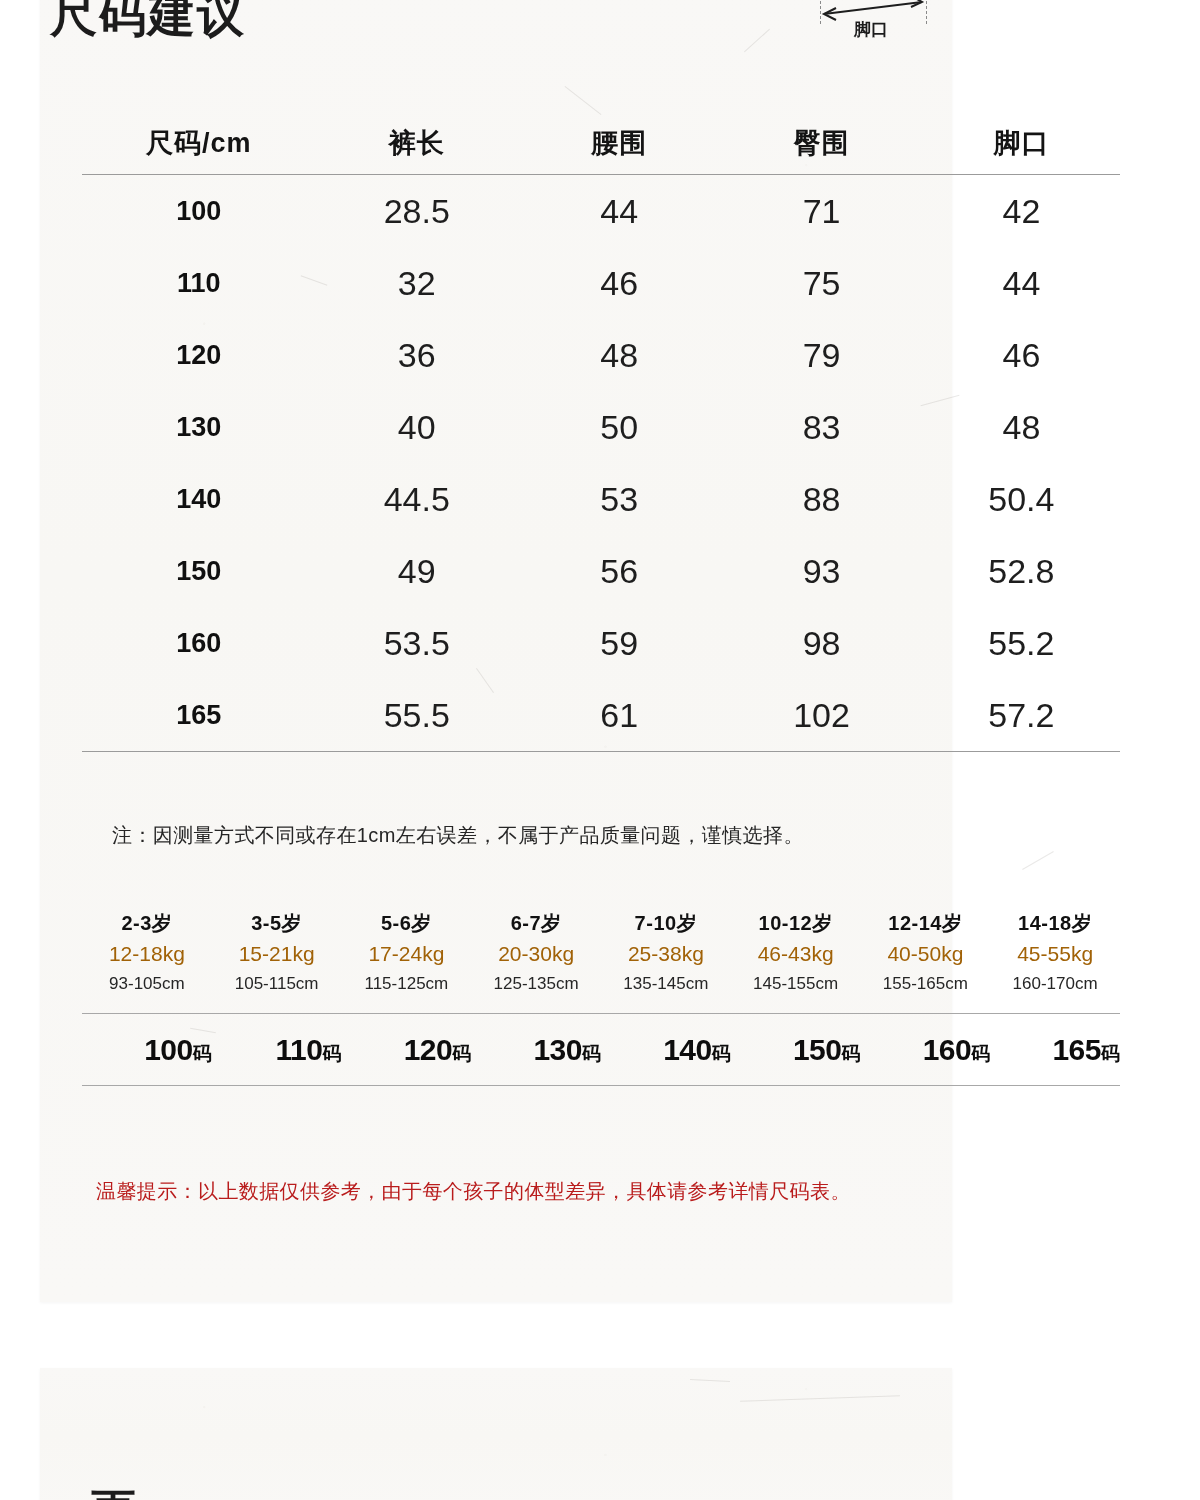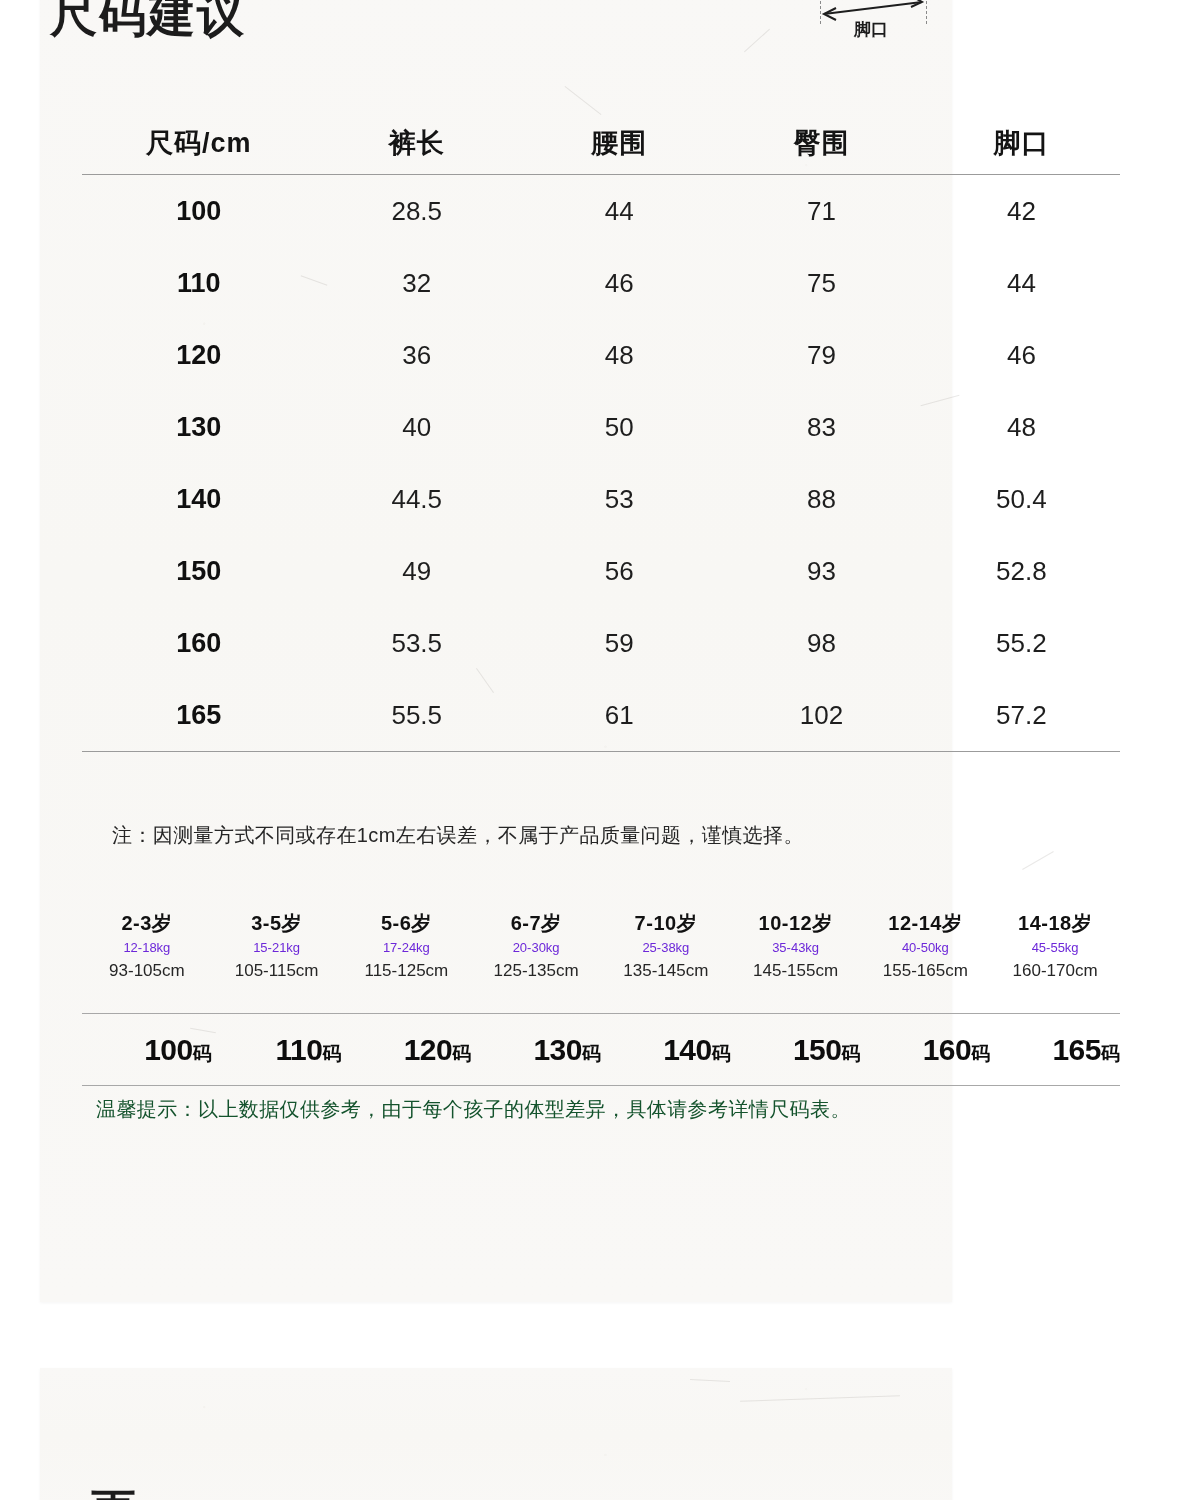--- a/index.html
+++ b/index.html
@@ -47,56 +47,56 @@
   
   .tbl{position:absolute;left:82px;top:112px;width:1038px;}
   .rule{height:1px;background:#9b9b9b;width:100%;}
   table.size{width:100%;border-collapse:collapse;table-layout:fixed;}
   table.size th,table.size td{padding:0;text-align:center;}
   table.size th{
     font-size:27px;font-weight:700;color:#141414;
     height:62px;vertical-align:middle;letter-spacing:1px;
   }
   table.size td{
-    font-size:26px;font-weight:400;color:#1e1e1e;
+    font-size:34px;font-weight:400;color:#1e1e1e;
     height:72px;vertical-align:middle;
   }
   table.size td.sz{font-weight:700;font-size:27px;color:#101010;}
   col.c0{width:22.5%}col.c1{width:19.5%}col.c2{width:19.5%}col.c3{width:19.5%}col.c4{width:19%}
 
   
   .note{
     position:absolute;left:112px;top:822px;
     font-size:20px;color:#262626;letter-spacing:.4px;
   }
 
   
   .ages{
     position:absolute;left:82px;top:908px;width:1038px;
     display:grid;grid-template-columns:repeat(8,1fr);
   }
   .age-cell{text-align:center;}
   .age-ttl{font-size:20px;font-weight:700;color:#111;letter-spacing:.5px;line-height:1.5;}
-  .age-w{font-size:13px;font-weight:400;color:#6d28d9;line-height:1.55;}
+  .age-w{font-size:21px;font-weight:400;color:#a16207;line-height:1.55;}
   .age-h{font-size:17px;font-weight:400;color:#262626;line-height:1.55;}
 
   .line-a{position:absolute;left:82px;top:1013px;width:1038px;height:1px;background:#a8a8a8;}
   .line-b{position:absolute;left:82px;top:1085px;width:1038px;height:1px;background:#a8a8a8;}
 
   .codes{
     position:absolute;left:82px;top:1014px;width:1038px;height:71px;
     display:grid;grid-template-columns:repeat(8,1fr);align-items:center;
   }
   .code-cell{text-align:right;white-space:nowrap;color:#0d0d0d;}
   .code-num{font-size:30px;font-weight:700;letter-spacing:-.5px;}
   .code-unit{font-size:19px;font-weight:700;}
 
   .tip{
-    position:absolute;left:96px;top:1096px;
-    font-size:20px;color:#14532d;letter-spacing:.4px;
+    position:absolute;left:96px;top:1178px;
+    font-size:20px;color:#b91c1c;letter-spacing:.4px;
   }
 
   
   .next-title{
     position:absolute;left:90px;top:1480px;
     font-size:47px;font-weight:700;color:#1c1c1c;letter-spacing:2px;
   }
 </style>
 </head>
 <body>
@@ -248,21 +248,21 @@
       <div class="age-w">20-30kg</div>
       <div class="age-h">125-135cm</div>
     </div>
     <div class="age-cell">
       <div class="age-ttl">7-10岁</div>
       <div class="age-w">25-38kg</div>
       <div class="age-h">135-145cm</div>
     </div>
     <div class="age-cell">
       <div class="age-ttl">10-12岁</div>
-      <div class="age-w">35-43kg</div>
+      <div class="age-w">46-43kg</div>
       <div class="age-h">145-155cm</div>
     </div>
     <div class="age-cell">
       <div class="age-ttl">12-14岁</div>
       <div class="age-w">40-50kg</div>
       <div class="age-h">155-165cm</div>
     </div>
     <div class="age-cell">
       <div class="age-ttl">14-18岁</div>
       <div class="age-w">45-55kg</div>

